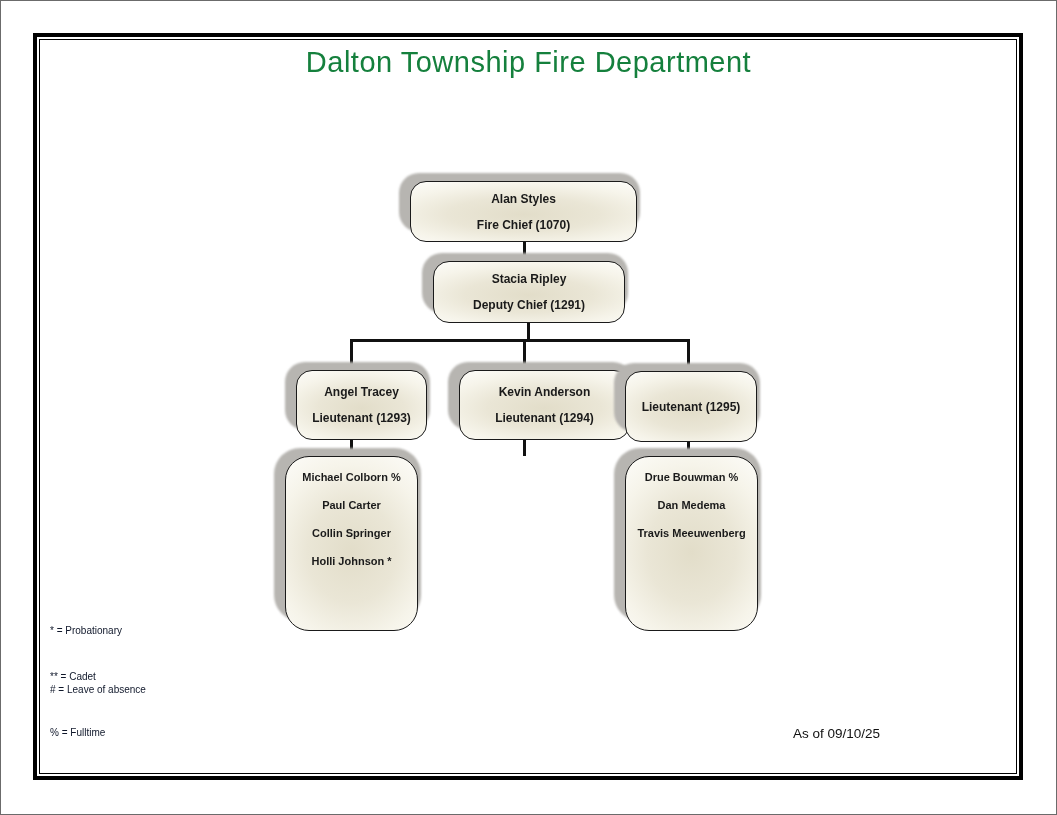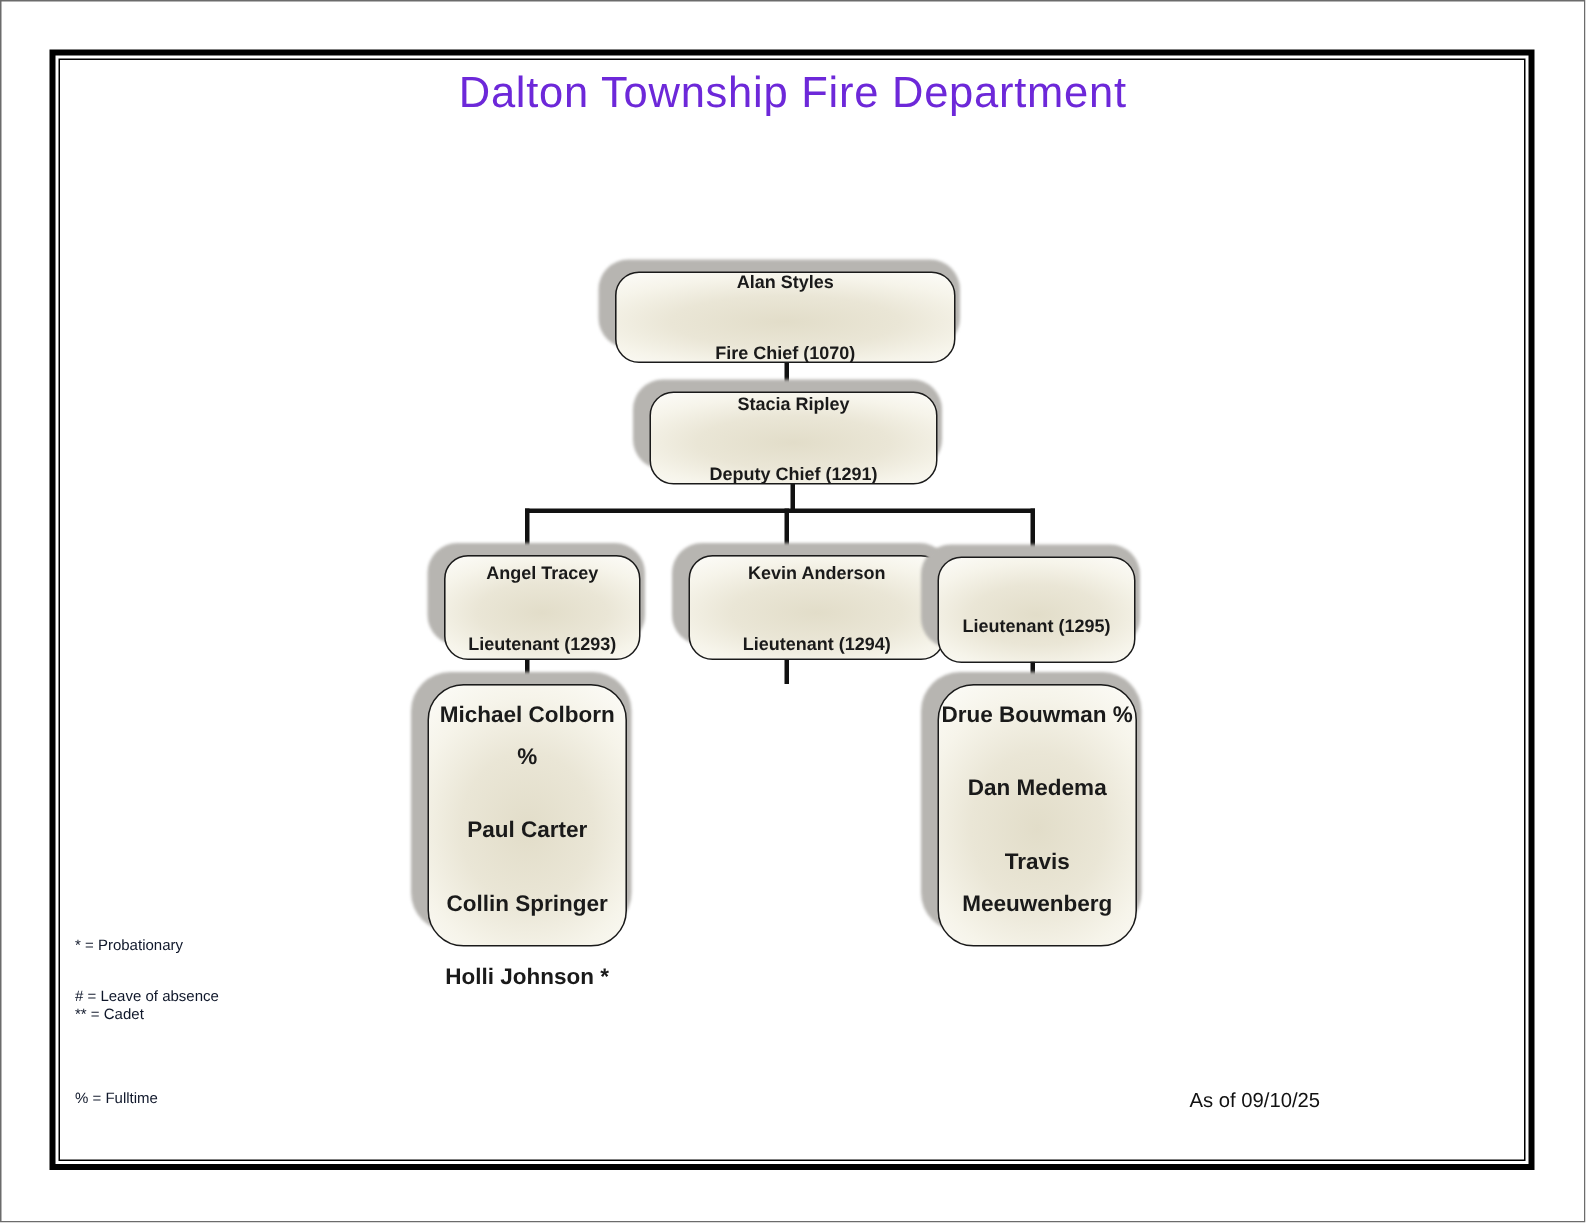--- a/index.html
+++ b/index.html
@@ -30,21 +30,21 @@
     left: 2px; top: 2px; right: 2px; bottom: 2px;
     border: 1px solid #000000;
   }
   #doc-title {
     position: absolute;
     left: 0; top: 46px;
     width: 100%;
     text-align: center;
     font-size: 29px;
     letter-spacing: 0.5px;
-    color: #6d28d9;
+    color: #15803d;
   }
   
   .node { position: absolute; }
   .node .shadow {
     position: absolute;
     top: -8px; left: -11px; right: -3px; bottom: 10px;
     background: #b7b5b1;
     border-radius: 20px;
     filter: blur(1.2px);
   }
@@ -54,39 +54,38 @@
     border: 1.6px solid #1a1a1a;
     box-sizing: border-box;
     background: radial-gradient(ellipse 75% 65% at 50% 55%,
                 #e2ddc9 0%, #eae6d6 45%, #f6f4ea 78%, #fbfaf5 100%);
     border-radius: 16px;
     display: flex;
     flex-direction: column;
     justify-content: center;
     align-items: center;
     text-align: center;
-    gap: 21px;
   }
   .node.big .box { border-radius: 16px; }
   .node.list .box {
     border-radius: 24px;
     justify-content: flex-start;
     padding-top: 6px;
   }
   .node.list .shadow { border-radius: 26px; }
   .person-name, .person-title {
     font-weight: bold;
     font-size: 12px;
     color: #1a1a1a;
     line-height: 26px;
     width: 100%;
   }
   .member-line {
     font-weight: bold;
-    font-size: 15px;
+    font-size: 11px;
     color: #1a1a1a;
     line-height: 28px;
     width: 100%;
     text-align: center;
   }
   
   .conn {
     position: absolute;
     background: #111111;
   }
@@ -183,18 +182,18 @@
     <div class="shadow"></div>
     <div class="box">
       <div class="member-line">Drue Bouwman %</div>
       <div class="member-line">Dan Medema</div>
       <div class="member-line">Travis Meeuwenberg</div>
     </div>
   </div>
 
   <div class="legend-line" style="top:625px;">* = Probationary</div>
   <div class="legend-line" style="top:659px;margin-top:12px;">** = Cadet</div>
-  <div class="legend-line" style="top:659px;"># = Leave of absence</div>
+  <div class="legend-line" style="top:684px;"># = Leave of absence</div>
   <div class="legend-line" style="top:727px;">% = Fulltime</div>
 
   <div id="as-of">As of 09/10/25</div>
 
 </div>
 
 </body></html>

